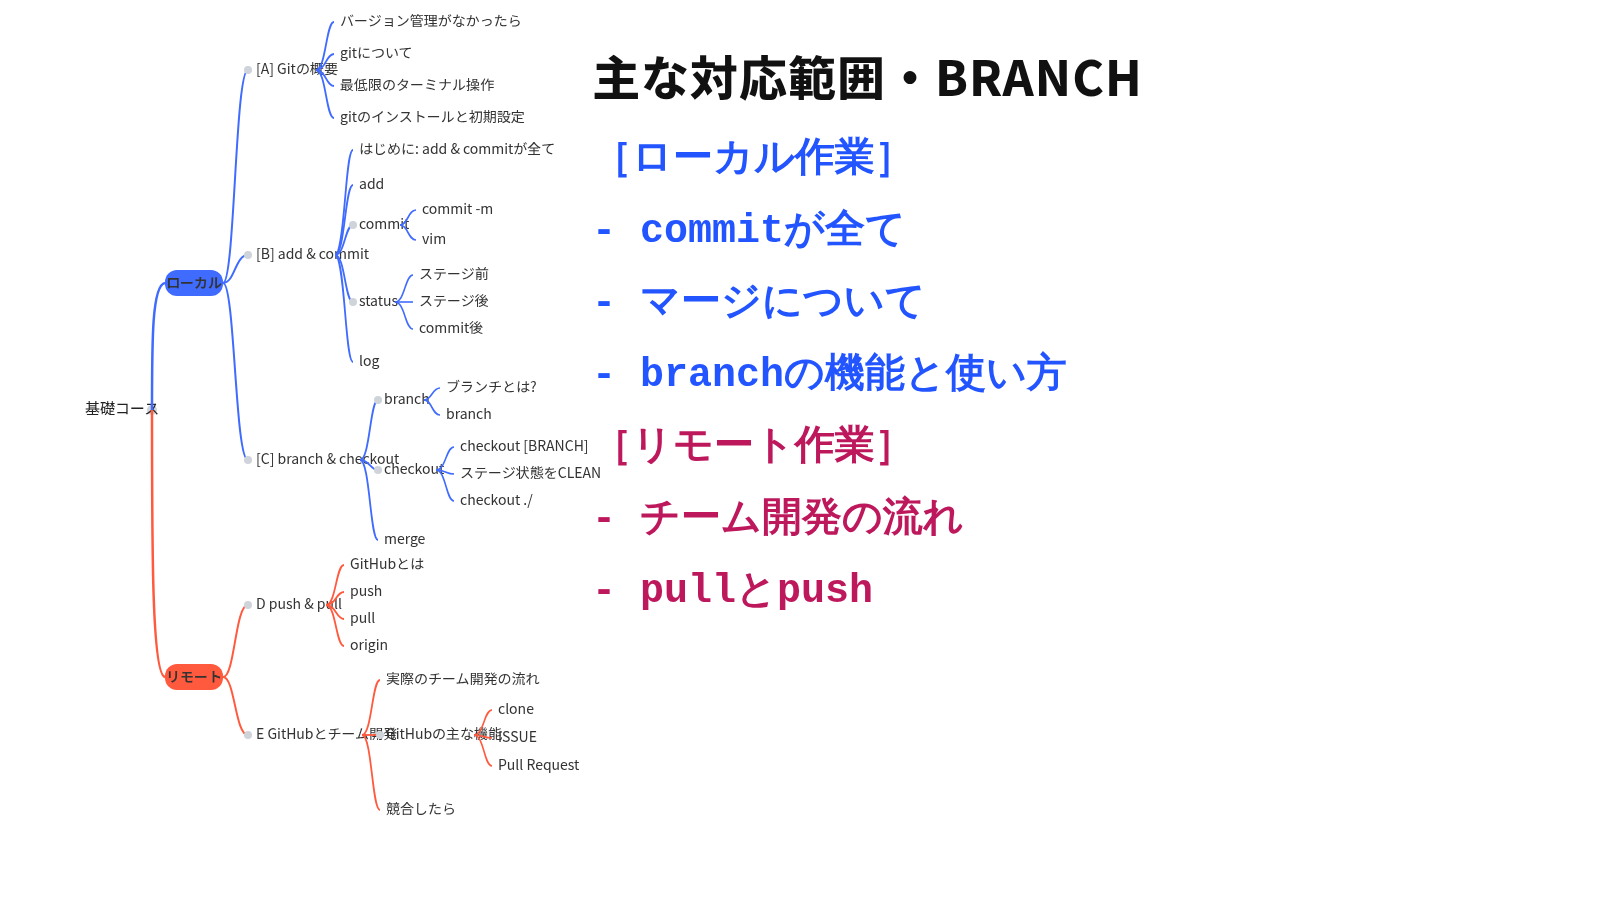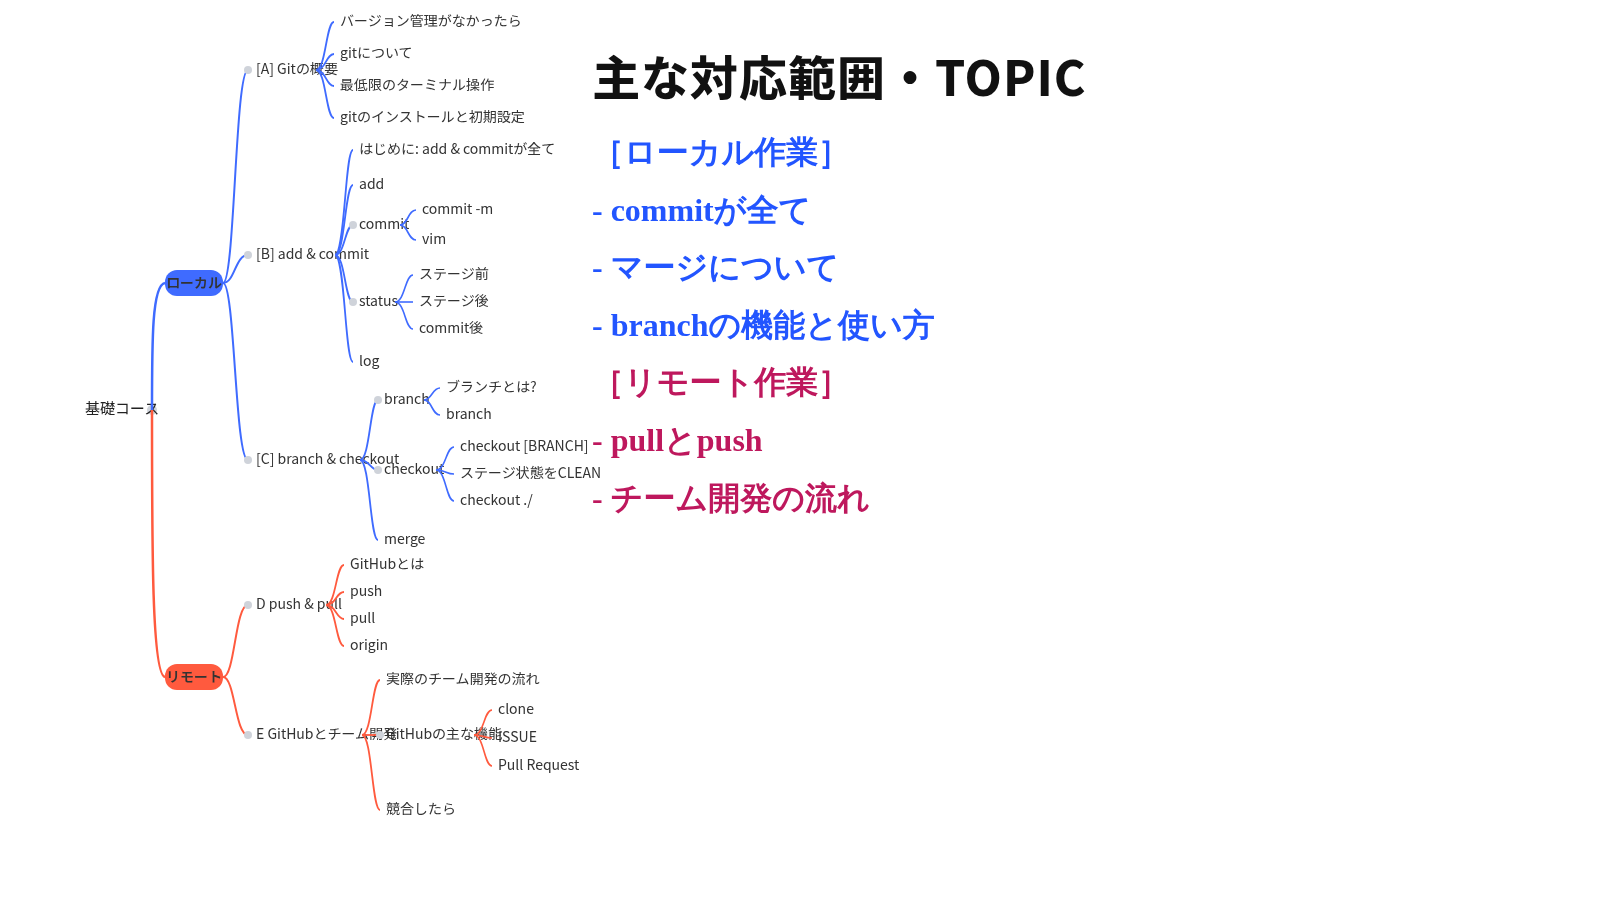--- a/index.html
+++ b/index.html
@@ -3,21 +3,21 @@
 <meta charset="utf-8">
 <style>
   html,body{margin:0;padding:0;width:1600px;height:900px;background:#fff;font-family:"Hiragino Sans","Noto Sans JP","Yu Gothic",sans-serif;overflow:hidden}
   .stage{position:relative;width:1600px;height:900px}
   svg{position:absolute;left:0;top:0}
   .mind text{font-size:14px;fill:#333;dominant-baseline:middle}
   .mind .root{font-size:15px;fill:#222}
   .pill-text{fill:#fff;font-size:15px;font-weight:600}
   .right{position:absolute;left:592px;top:40px;width:970px}
   .right h1{margin:0 0 14px 0;font-size:48px;font-weight:800;color:#111;letter-spacing:1px}
-  .sec{font-family:Liberation Serif, serif;font-size:32px;font-weight:700;line-height:1.8}
+  .sec{font-family:Liberation Mono, monospace;font-size:40px;font-weight:700;line-height:1.8}
   .blue{color:#2255ff}
   .red{color:#be185d}
   .item{display:block}
 </style>
 </head>
 <body>
 
 <div class="stage">
 <svg class="mind" width="600" height="900" viewBox="0 0 600 900">
 
@@ -125,22 +125,22 @@
 
   <path d="M474 735 C484 735 484 710 492 710" stroke="#ff5a3e" stroke-width="1.6" fill="none"></path>
   <path d="M474 735 C484 735 484 738 492 738" stroke="#ff5a3e" stroke-width="1.6" fill="none"></path>
   <path d="M474 735 C484 735 484 766 492 766" stroke="#ff5a3e" stroke-width="1.6" fill="none"></path>
   <text x="498" y="710">clone</text>
   <text x="498" y="738">ISSUE</text>
   <text x="498" y="766">Pull Request</text>
 </svg>
 
 <div class="right">
-  <h1>主な対応範囲・TOPIC</h1>
+  <h1>主な対応範囲・BRANCH</h1>
   <div class="sec blue">［ローカル作業］</div>
   <div class="sec blue item">- commitが全て</div>
   <div class="sec blue item">- マージについて</div>
   <div class="sec blue item">- branchの機能と使い方</div>
   <div class="sec red">［リモート作業］</div>
+  <div class="sec red item">- チーム開発の流れ</div>
   <div class="sec red item">- pullとpush</div>
-  <div class="sec red item">- チーム開発の流れ</div>
 </div>
 </div>
 
 </body></html>

